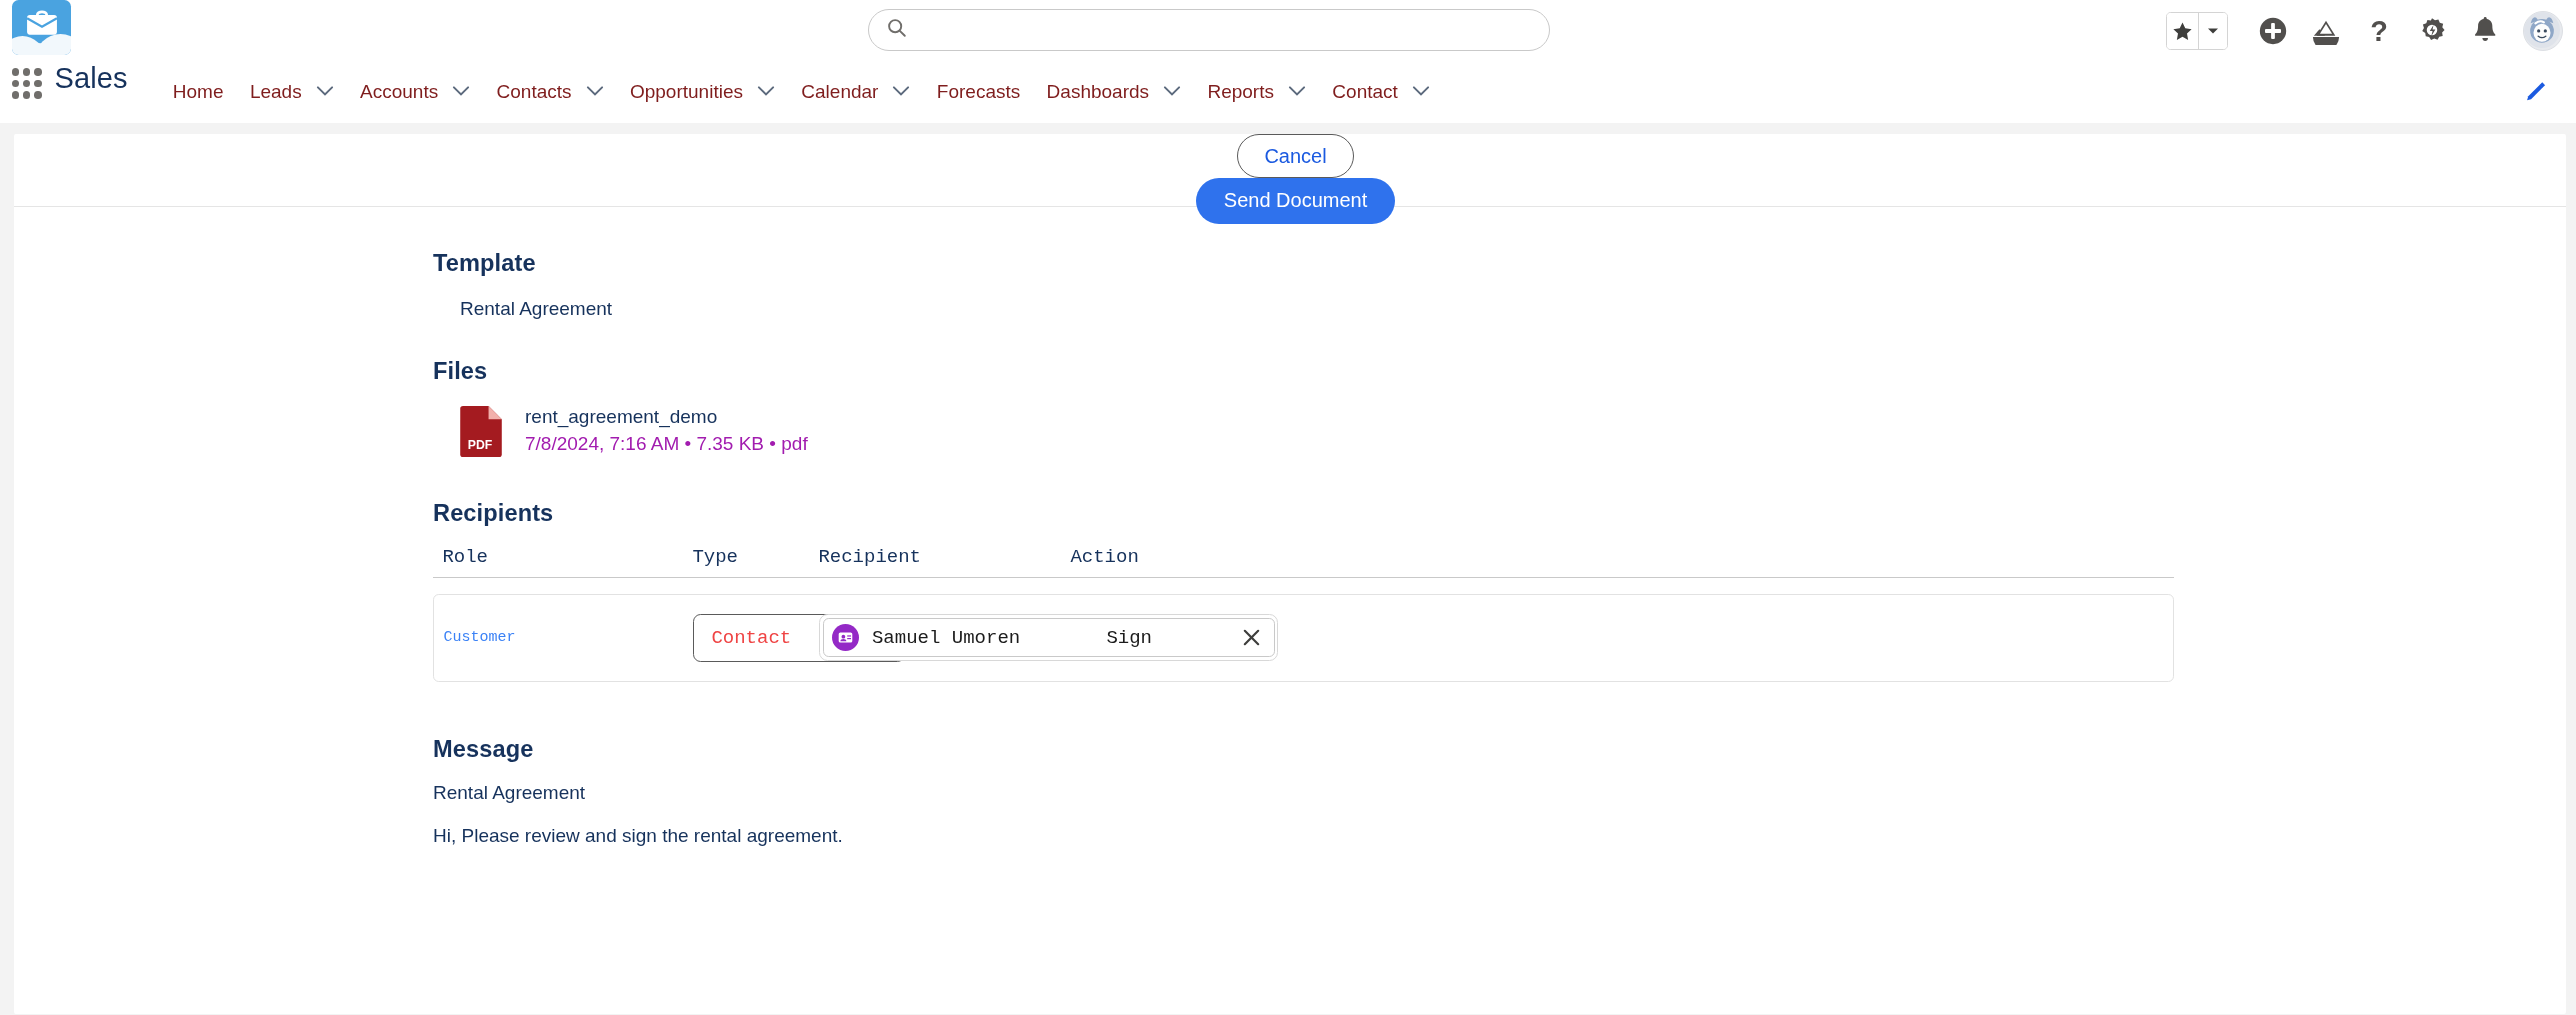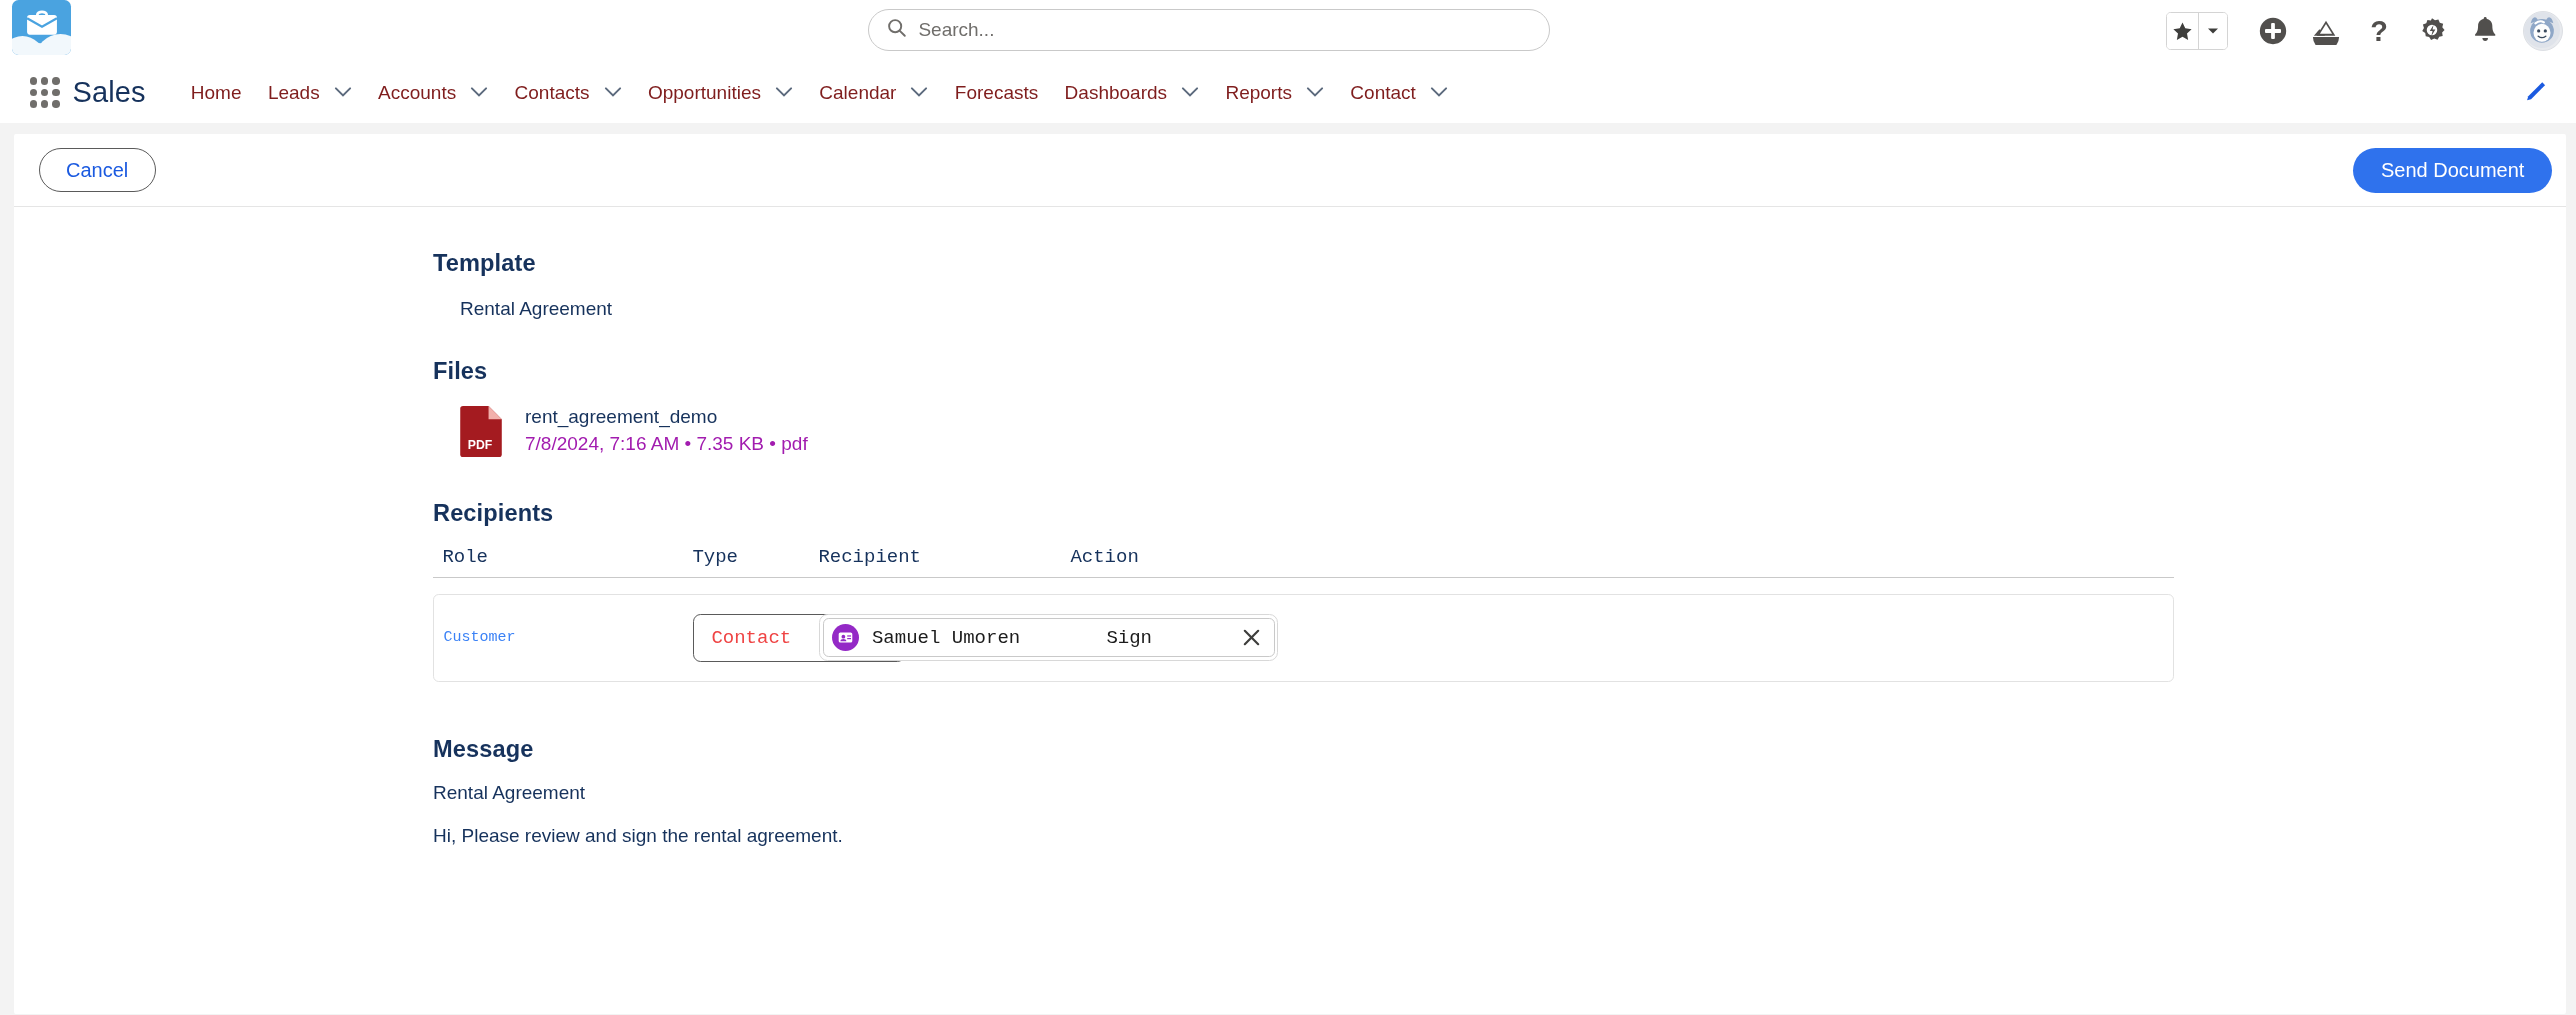--- a/index.html
+++ b/index.html
@@ -117,22 +117,22 @@
     position: relative;
     overflow: hidden;
   }
 
   
   .nav-bar {
     position: relative;
     height: 61px;
     background: #ffffff;
     display: flex;
-    align-items: center;
-    padding-left: 22px;
+    align-items: flex-start;
+    padding-left: 4px;
     box-shadow: 0 0.9px 0 rgba(0,0,0,0.06);
   }
   .app-launcher {
     width: 43px; height: 43px;
     display: flex; align-items: center; justify-content: center;
     margin-right: 7.6px;
   }
   .dots { width: 28px; display: grid; grid-template-columns: repeat(3, 1fr); gap: 3.8px; }
   .dots i { display: block; width: 7.6px; height: 7.6px; border-radius: 50%; background: #706e6b; }
   .app-name {
@@ -173,20 +173,21 @@
     height: 100%;
     border-radius: 1.9px;
   }
   .action-bar {
     height: 73px;
     display: flex;
     align-items: center;
     padding: 0 13.2px 0 24.6px;
     border-bottom: 0.9px solid #e5e5e5;
     justify-content: space-between;
+    flex-direction: column;
   }
   .btn-cancel {
     border: 0.9px solid #5a5a5a;
     border-radius: 23px;
     background: #fff;
     color: #1b5ae0;
     font-size: 20px;
     font-family: "Liberation Sans", sans-serif;
     padding: 9.4px 26.4px;
     line-height: 1.15;
@@ -341,21 +342,20 @@
   </div>
 
   <div class="search-wrap">
     <div class="search-box">
       <span class="mag">
         <svg width="22" height="22" viewBox="0 0 24 24">
           <circle cx="10" cy="10" r="6.6" fill="none" stroke="#706e6b" stroke-width="2.1"></circle>
           <line x1="14.8" y1="14.8" x2="20.5" y2="20.5" stroke="#706e6b" stroke-width="2.1" stroke-linecap="round"></line>
         </svg>
       </span>
-      <input type="text" placeholder="Search..." style="">
     </div>
   </div>
 
   <div class="header-actions">
 
     <div class="fav-group">
       <div class="fav-btn">
         <svg width="23" height="23" viewBox="0 0 24 24">
           <path d="M12 2.6l2.9 6.1 6.6.9-4.8 4.6 1.2 6.6L12 17.6 6.1 20.8l1.2-6.6L2.5 9.6l6.6-.9z" fill="#3e3e3c"></path>
         </svg>

